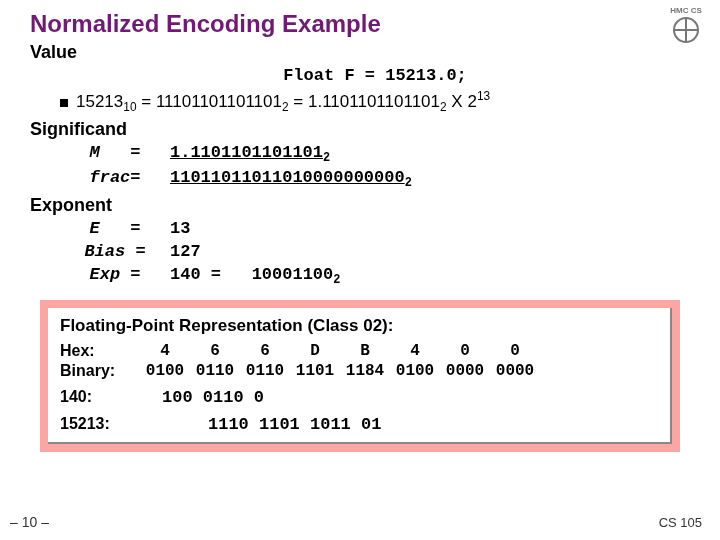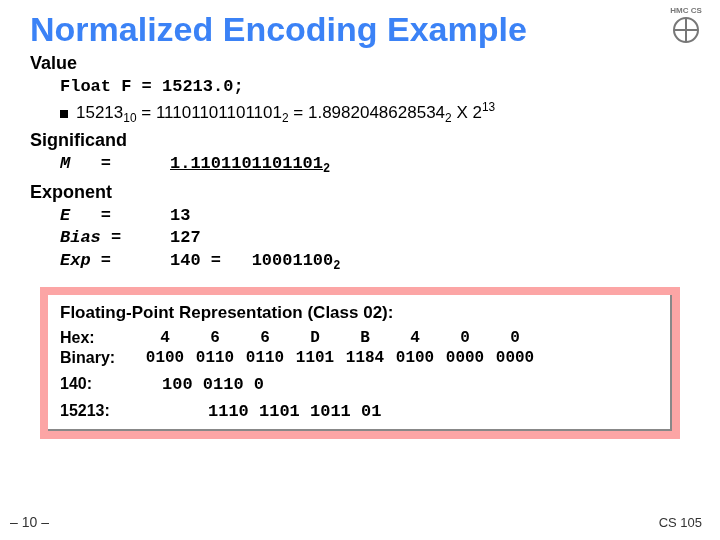--- a/index.html
+++ b/index.html
@@ -12,34 +12,35 @@
     position: relative;
     overflow: hidden;
   }
   .slide {
     padding: 10px 30px 0 30px;
     position: relative;
     height: 100%;
     box-sizing: border-box;
   }
   .title {
-    font-size: 34px;
+    font-size: 24px;
     font-weight: bold;
     margin: 0 0 4px 0;
-    color: #3b82f6;
+    color: #701a75;
   }
   .section-head {
     font-size: 18px;
     font-weight: bold;
     margin: 4px 0 2px 0;
   }
   .indent {
     margin-left: 30px;
     font-size: 17px;
     line-height: 1.35;
+    text-align: center;
   }
   .mono {
     font-family: "Courier New", monospace;
     font-weight: bold;
     font-size: 17px;
   }
   .bullet-row {
     display: flex;
     align-items: baseline;
     gap: 8px;
@@ -158,30 +159,34 @@
   </div>
 
   <h1 class="title">Normalized Encoding Example</h1>
 
   <div class="section-head">Value</div>
   <div class="indent">
     <div class="mono">Float F = 15213.0;</div>
     <div class="bullet-row">
       <span class="bullet"></span>
       <span>
-        <span>15213</span><sub>10</sub><span> = 11101101101101</span><sub>2</sub><span> = 1.8982048628534</span><sub>2</sub><span> X 2</span><sup>13</sup>
+        <span>15213</span><sub>10</sub><span> = 11101101101101</span><sub>2</sub><span> = 1.1101101101101</span><sub>2</sub><span> X 2</span><sup>13</sup>
       </span>
     </div>
   </div>
 
   <div class="section-head">Significand</div>
   <div class="indent">
     <div class="row2">
       <span class="col-lab"><span>M</span>&nbsp;&nbsp;&nbsp;<span class="eq">=</span></span>
       <span class="mono"><span class="ul">1.1101101101101</span><sub>2</sub></span>
+    </div>
+    <div class="row2">
+      <span class="col-lab"><span>frac</span><span class="eq">=</span></span>
+      <span class="mono"><span class="ul"> 11011011011010000000000</span><sub>2</sub></span>
     </div>
   </div>
 
   <div class="section-head">Exponent</div>
   <div class="indent">
     <div class="row2">
       <span class="col-lab"><span>E</span>&nbsp;&nbsp;&nbsp;<span class="eq">=</span></span>
       <span class="mono">13</span>
     </div>
     <div class="row2">

